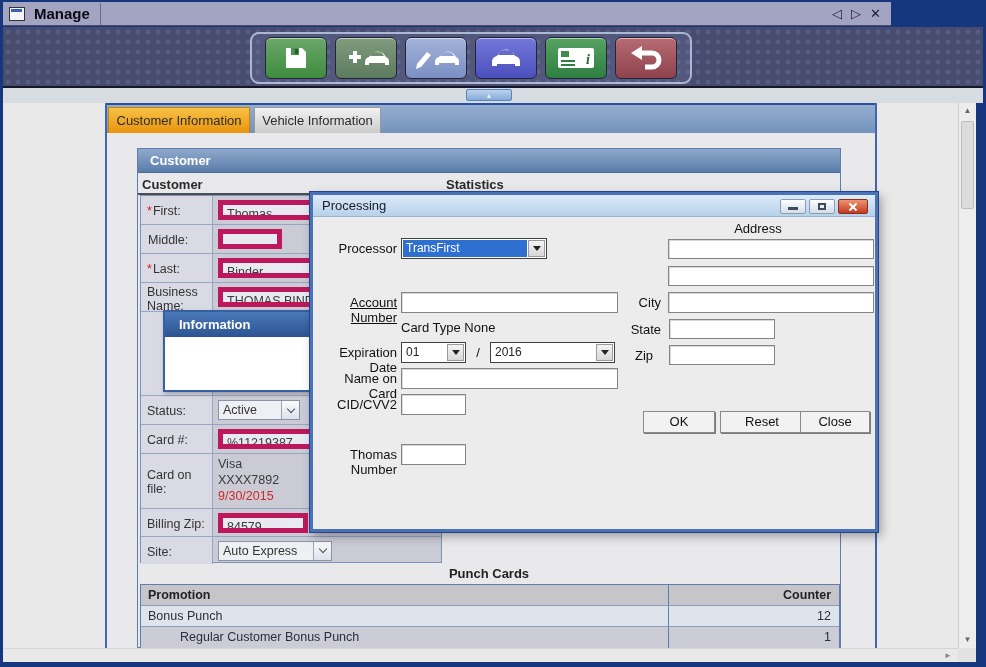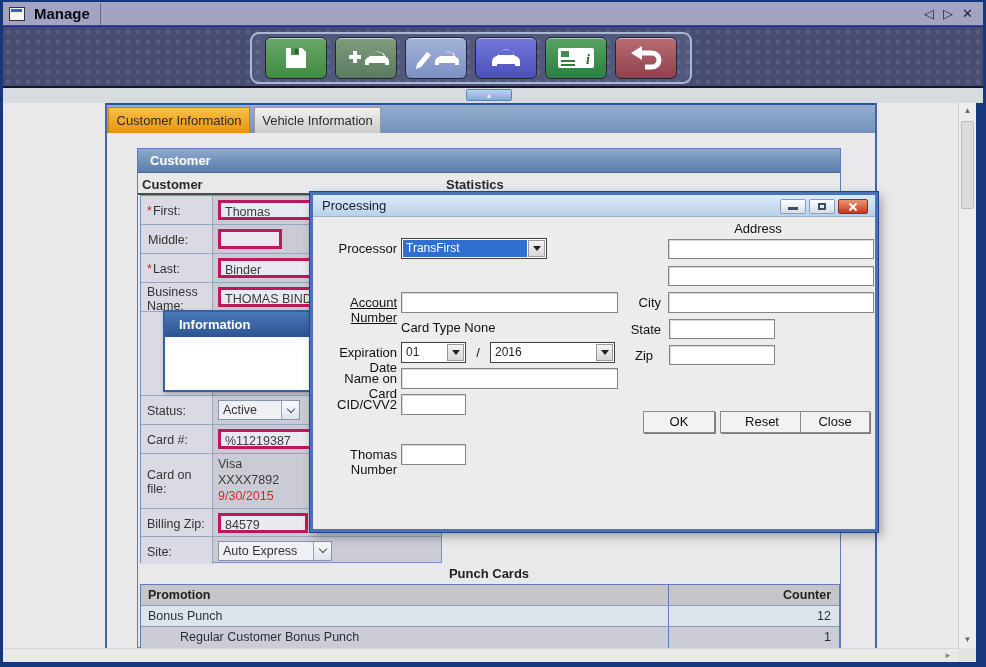--- a/index.html
+++ b/index.html
@@ -2,21 +2,21 @@
 <html><head>
 <meta charset="utf-8">
 <style>
   * { margin:0; padding:0; box-sizing:border-box; }
   html,body { width:986px; height:667px; }
   body { font-family:"Liberation Sans", sans-serif; }
   .root { position:relative; width:986px; height:667px; background:#16377e; overflow:hidden; }
   .abs { position:absolute; }
 
   
-  .titlebar { left:3px; top:2px; width:980px; height:24px; background:#a3a3c2;
+  .titlebar { left:3px; top:2px; width:888px; height:24px; background:#a3a3c2;
     border-bottom:1px solid #4a4a6e; display:flex; align-items:center; }
   .app-icon { width:16px; height:14px; margin-left:6px; background:#f5f5f5;
     border:1px solid #333; position:relative; }
   .app-icon:before { content:""; position:absolute; left:1px; top:1px; width:11px; height:3px; background:#3a62b0; }
   .title-text { font-size:15px; font-weight:bold; color:#0a0a14; margin-left:9px; }
   .title-divider { width:1px; height:22px; background:#6a6a8e; margin-left:10px; }
   .title-controls { margin-left:auto; margin-right:10px; display:flex; gap:9px; font-size:13px; color:#1d1d38; }
   .title-controls span { cursor:default; line-height:20px; }
 
   
@@ -71,21 +71,21 @@
   .subheader .c2 { position:absolute; left:308px; top:2px; font-size:13px; font-weight:bold; color:#2a2a2a; }
 
   
   .form { position:absolute; left:2px; top:46px; width:302px; height:368px; border:1px solid #7d93bf; background:#cbcbd5; }
   .frow { display:flex; border-bottom:1px solid #96a5c5; }
   .frow:last-child { border-bottom:none; }
   .flab { width:72px; background:#dadae4; border-right:1px solid #96a5c5; font-size:12.5px; color:#333;
     padding:2px 2px 0 6px; display:flex; align-items:center; flex-wrap:wrap; line-height:14px; }
   .req { color:#cc2020; margin-right:1px; }
   .fval { flex:1; display:flex; align-items:center; padding-left:5px; }
-  .tbox { background:#e9e9f2; border:3px solid #be185d; height:20px; font-size:12.5px; color:#3a3a3a;
+  .tbox { background:#e9e9f2; border:5px solid #be185d; height:20px; font-size:12.5px; color:#3a3a3a;
     line-height:18px; padding-left:4px; overflow:hidden; white-space:nowrap; }
   .sel { display:flex; height:20px; border:1px solid #8a93a8; background:#eef0f4; }
   .seltext { font-size:12.5px; color:#333; line-height:18px; padding-left:4px; flex:1; }
   .selbtn { width:18px; border-left:1px solid #9aa3b8; background:linear-gradient(#fafbfc,#dde2ea);
     display:flex; align-items:center; justify-content:center; }
   .chev { width:6px; height:6px; border-right:1.6px solid #445066; border-bottom:1.6px solid #445066;
     transform:rotate(45deg); margin-top:-3px; }
   .cardfile { font-size:12.5px; color:#3a3a3a; line-height:16px; padding-top:2px; }
   .reddate { color:#d02828; }
 

